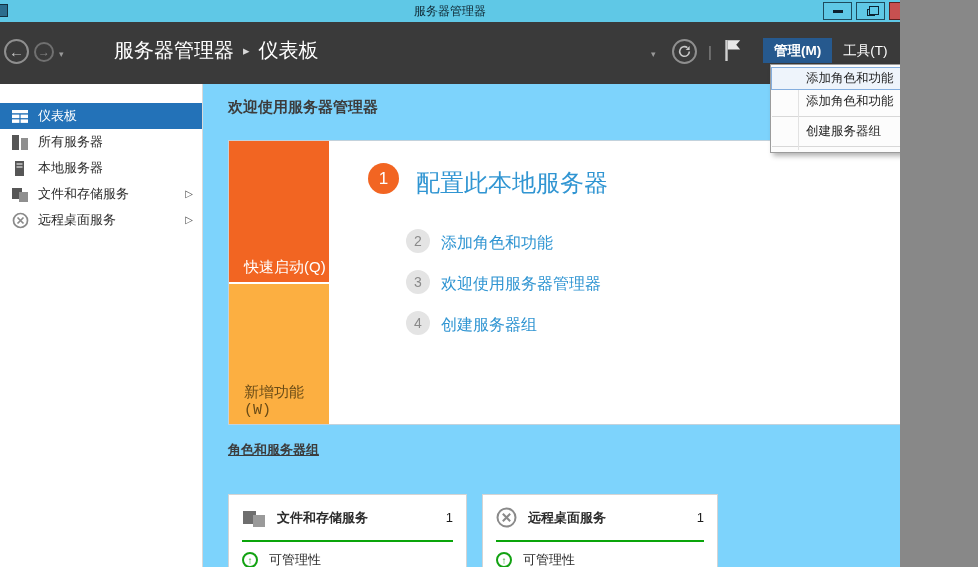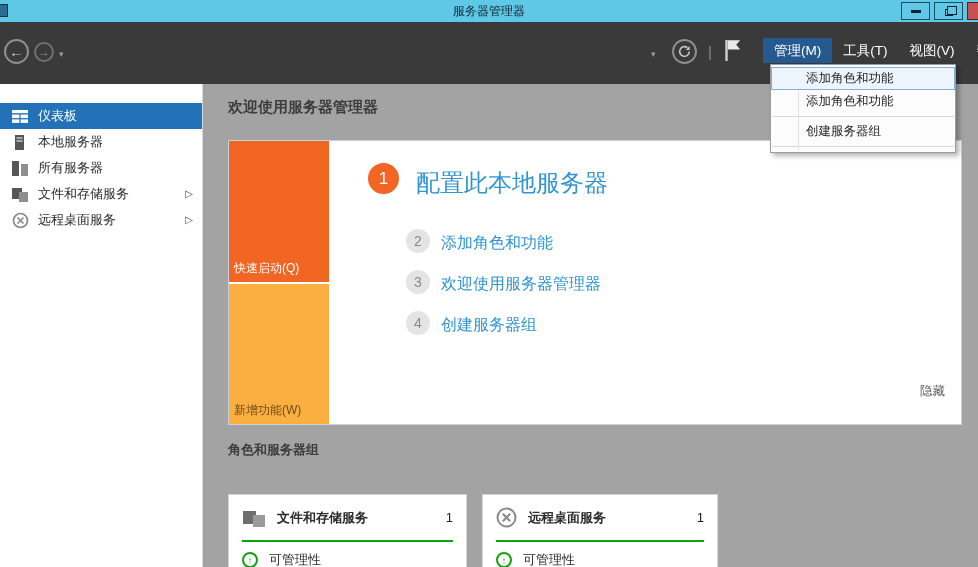--- a/index.html
+++ b/index.html
@@ -1,19 +1,19 @@
 <!DOCTYPE html>
 <html><head>
 <meta charset="utf-8">
 <style>
   * { margin:0; padding:0; box-sizing:border-box; }
   body { background:#888; }
   .app {
-    position:relative; width:978px; height:567px; overflow:hidden;
-    font-family:"Liberation Sans","DejaVu Sans",sans-serif; background:#a3a3a3;
+    position:relative; width:900px; height:567px; overflow:hidden;
+    font-family:"Liberation Sans","DejaVu Sans",sans-serif; background:#7dd3fc;
   }
   
   .titlebar { position:absolute; left:0; top:0; right:0; height:22px; background:#5fc8e6; }
   .titlebar-icon { position:absolute; left:-5px; top:4px; width:13px; height:13px; background:#2c6d8d; border:1px solid #14303f; }
   .title-text { position:absolute; left:0; right:0; top:3px; text-align:center; font-size:12px; color:#0e2530; }
   .win-controls { position:absolute; right:-18px; top:2px; display:flex; height:18px; }
   .win-btn { width:29px; height:18px; border:1px solid #1e4b5e; margin-left:4px; display:flex; align-items:center; justify-content:center; background:transparent; }
   .glyph-min { width:10px; height:3px; background:#0c2230; }
   .glyph-restore { width:8px; height:7px; border:1px solid #0c2230; position:relative; margin-top:2px; }
   .glyph-restore::before { content:""; position:absolute; left:1px; top:-4px; width:8px; height:7px; border:1px solid #0c2230; background:#5fc8e6; }
@@ -26,52 +26,52 @@
   .nav-caret { position:absolute; font-size:9px; color:#9a9a9a; }
   .caret-left { left:59px; top:27px; }
   .caret-right { left:651px; top:27px; }
   .breadcrumb { position:absolute; left:114px; top:15px; font-size:20px; color:#fff; white-space:nowrap; }
   .breadcrumb .sep { font-size:13px; color:#d8d8d8; margin:0 9px; position:relative; top:-2px; }
   .nav-refresh { left:672px; top:17px; width:25px; height:25px; }
   .nav-pipe { position:absolute; left:708px; top:21px; font-size:15px; color:#8a8a8a; }
   .nav-flag { position:absolute; left:724px; top:16px; }
   .menu-bar { position:absolute; left:763px; top:16px; display:flex; white-space:nowrap; }
   .menu-top { height:25px; line-height:25px; padding:0 11px; font-size:13.5px; color:#fff; cursor:default; }
-  .menu-top.active { background:#26598e; }
+  .menu-top.active { background:#26598e;font-weight:bold; }
   
   .dropdown { position:absolute; left:770px; top:64px; width:186px; background:#fcfcfc; border:1px solid #9b9b9b; box-shadow:3px 3px 5px rgba(0,0,0,.3); padding:2px 0; z-index:20; }
   .dropdown::before { content:""; position:absolute; left:27px; top:2px; bottom:2px; width:1px; background:#e2e2e2; }
   .menu-item { height:23px; line-height:23px; padding-left:35px; font-size:12.5px; color:#1e1e1e; position:relative; }
   .menu-item.highlight { background:#eef4fb; outline:1px solid #84aede; outline-offset:-1px; }
   .menu-sep { height:1px; background:#d8d8d8; margin:3px 1px; }
   
   .sidebar { position:absolute; left:0; top:84px; width:203px; bottom:0; background:#fff; border-right:1px solid #d9d9d9; padding-top:19px; }
   .side-item { height:26px; display:flex; align-items:center; font-size:13px; color:#2b2b2b; position:relative; padding-left:11px; cursor:default; }
   .side-item.selected { background:#2372b8; color:#fff; }
   .side-icon { width:18px; height:16px; margin-right:9px; display:flex; align-items:center; justify-content:center; flex:none; }
   .expand { position:absolute; right:9px; top:7px; font-size:10px; color:#4f4f4f; }
   
   .content { position:absolute; left:203px; top:84px; right:0; bottom:0; }
   .welcome-title { position:absolute; left:25px; top:14px; font-size:15px; font-weight:bold; color:#3c3c3c; }
   .welcome-tile { position:absolute; left:25px; top:56px; width:734px; height:285px; background:#fff; border:1px solid #c3d2dc; }
   .quick-col { position:absolute; left:0; top:0; width:100px; height:100%; display:flex; flex-direction:column; gap:2px; }
   .quick-block { flex:1; position:relative; cursor:default; }
   .qb0 { background:#f26522; } .qb0 .quick-label { color:#fff; }
-  .qb1, .qb2 { background:#fcaf41; } .qb1 .quick-label, .qb2 .quick-label { color:#6a4c17; }
-  .quick-label { position:absolute; left:5px; bottom:5px; font-size:12px; }
+  .qb1, .qb2 { background:#fcaf41;font-family:Liberation Mono, monospace; } .qb1 .quick-label, .qb2 .quick-label { color:#6a4c17; }
+  .quick-label { position:absolute; left:15px; bottom:5px; font-size:15px; }
   .step-circle { position:absolute; border-radius:50%; display:flex; align-items:center; justify-content:center; }
   .sc1 { left:139px; top:22px; width:31px; height:31px; background:#f26522; color:#fff; font-size:17px; }
   .sc-gray { width:24px; height:24px; left:177px; background:#e4e4e4; color:#8a8a8a; font-size:14px; }
   .sc2 { top:88px; } .sc3 { top:129px; } .sc4 { top:170px; }
   .step-label { position:absolute; color:#3095d2; cursor:default; white-space:nowrap; }
   .sl1 { left:187px; top:26px; font-size:24px; }
   .sl-s { left:212px; font-size:16px; }
   .sl2 { top:92px; } .sl3 { top:133px; } .sl4 { top:174px; }
   .hide-link { position:absolute; right:16px; bottom:24px; font-size:12.5px; color:#595959; }
-  .roles-title { position:absolute; left:25px; top:357px; font-size:13px; font-weight:bold; color:#3c3c3c; }
+  .roles-title { position:absolute; left:25px; top:357px; font-size:13px; font-weight:bold; color:#3c3c3c;text-decoration:underline; }
   .roles-summary { position:absolute; left:25px; top:376px; font-size:12.5px; color:#4c4c4c; }
   .role-tile { position:absolute; top:410px; height:110px; background:#fff; border:1px solid #d4d4d4; }
   .tile-1 { left:25px; width:239px; }
   .tile-2 { left:279px; width:236px; }
   .tile-head { display:flex; align-items:center; height:45px; padding:0 13px; }
   .tile-icon { margin-right:11px; display:flex; align-items:center; }
   .tile-title { font-size:13px; font-weight:bold; color:#2b2b2b; flex:1; }
   .tile-count { font-size:13px; color:#1e1e1e; }
   .tile-line { height:2px; background:#0aa50a; margin:0 13px; }
   .tile-row { display:flex; align-items:center; padding:9px 13px 0; }
@@ -99,20 +99,23 @@
 
   <div class="navbar">
     <div class="circle-btn nav-back">
         <span>←</span>
       </div>
     <div class="circle-btn nav-fwd">
         <span>→</span>
       </div>
     <span class="nav-caret caret-left">▾</span>
 
+    <div class="breadcrumb">
+      <span>服务器管理器</span><span class="sep">▸</span><span>仪表板</span>
+    </div>
 
     <span class="nav-caret caret-right">▾</span>
     <div class="circle-btn nav-refresh">
       <svg width="13" height="13" viewBox="0 0 14 14">
         <path d="M12.2 7a5.2 5.2 0 1 1-2.1-4.2" fill="none" stroke="#c8c8c8" stroke-width="1.7"></path>
         <path d="M12.5 1.2v4.2H8.3z" fill="#c8c8c8"></path>
       </svg>
     </div>
     <span class="nav-pipe">|</span>
     <div class="nav-flag">
@@ -146,36 +149,36 @@
             <rect x="0" y="4.6" width="7.4" height="3.5" fill="#fff"></rect>
             <rect x="8.6" y="4.6" width="7.4" height="3.5" fill="#fff"></rect>
             <rect x="0" y="9.4" width="7.4" height="3.5" fill="#fff"></rect>
             <rect x="8.6" y="9.4" width="7.4" height="3.5" fill="#fff"></rect>
           </svg>
       </span>
       <span>仪表板</span>
     </div>
     <div class="side-item">
       <span class="side-icon">
+        <svg width="16" height="15">
+            <rect x="0" y="0" width="7" height="15" fill="#565656"></rect>
+            <rect x="9" y="3" width="7" height="12" fill="#8f8f8f"></rect>
+          </svg>
+      </span>
+      <span>所有服务器</span>
+    </div>
+    <div class="side-item">
+      <span class="side-icon">
         <svg width="14" height="15">
             <rect x="2" y="0" width="9" height="15" fill="#565656"></rect>
             <rect x="3.5" y="2.2" width="6" height="1.6" fill="#c0c0c0"></rect>
             <rect x="3.5" y="5.2" width="6" height="1.6" fill="#c0c0c0"></rect>
           </svg>
       </span>
       <span>本地服务器</span>
-    </div>
-    <div class="side-item">
-      <span class="side-icon">
-        <svg width="16" height="15">
-            <rect x="0" y="0" width="7" height="15" fill="#565656"></rect>
-            <rect x="9" y="3" width="7" height="12" fill="#8f8f8f"></rect>
-          </svg>
-      </span>
-      <span>所有服务器</span>
     </div>
     <div class="side-item">
       <span class="side-icon">
         <svg width="16" height="15">
             <rect x="0" y="1" width="10" height="11" fill="#565656"></rect>
             <rect x="7" y="5" width="9" height="10" fill="#8f8f8f"></rect>
           </svg>
       </span>
       <span>文件和存储服务</span>
       <span class="expand">▷</span>

